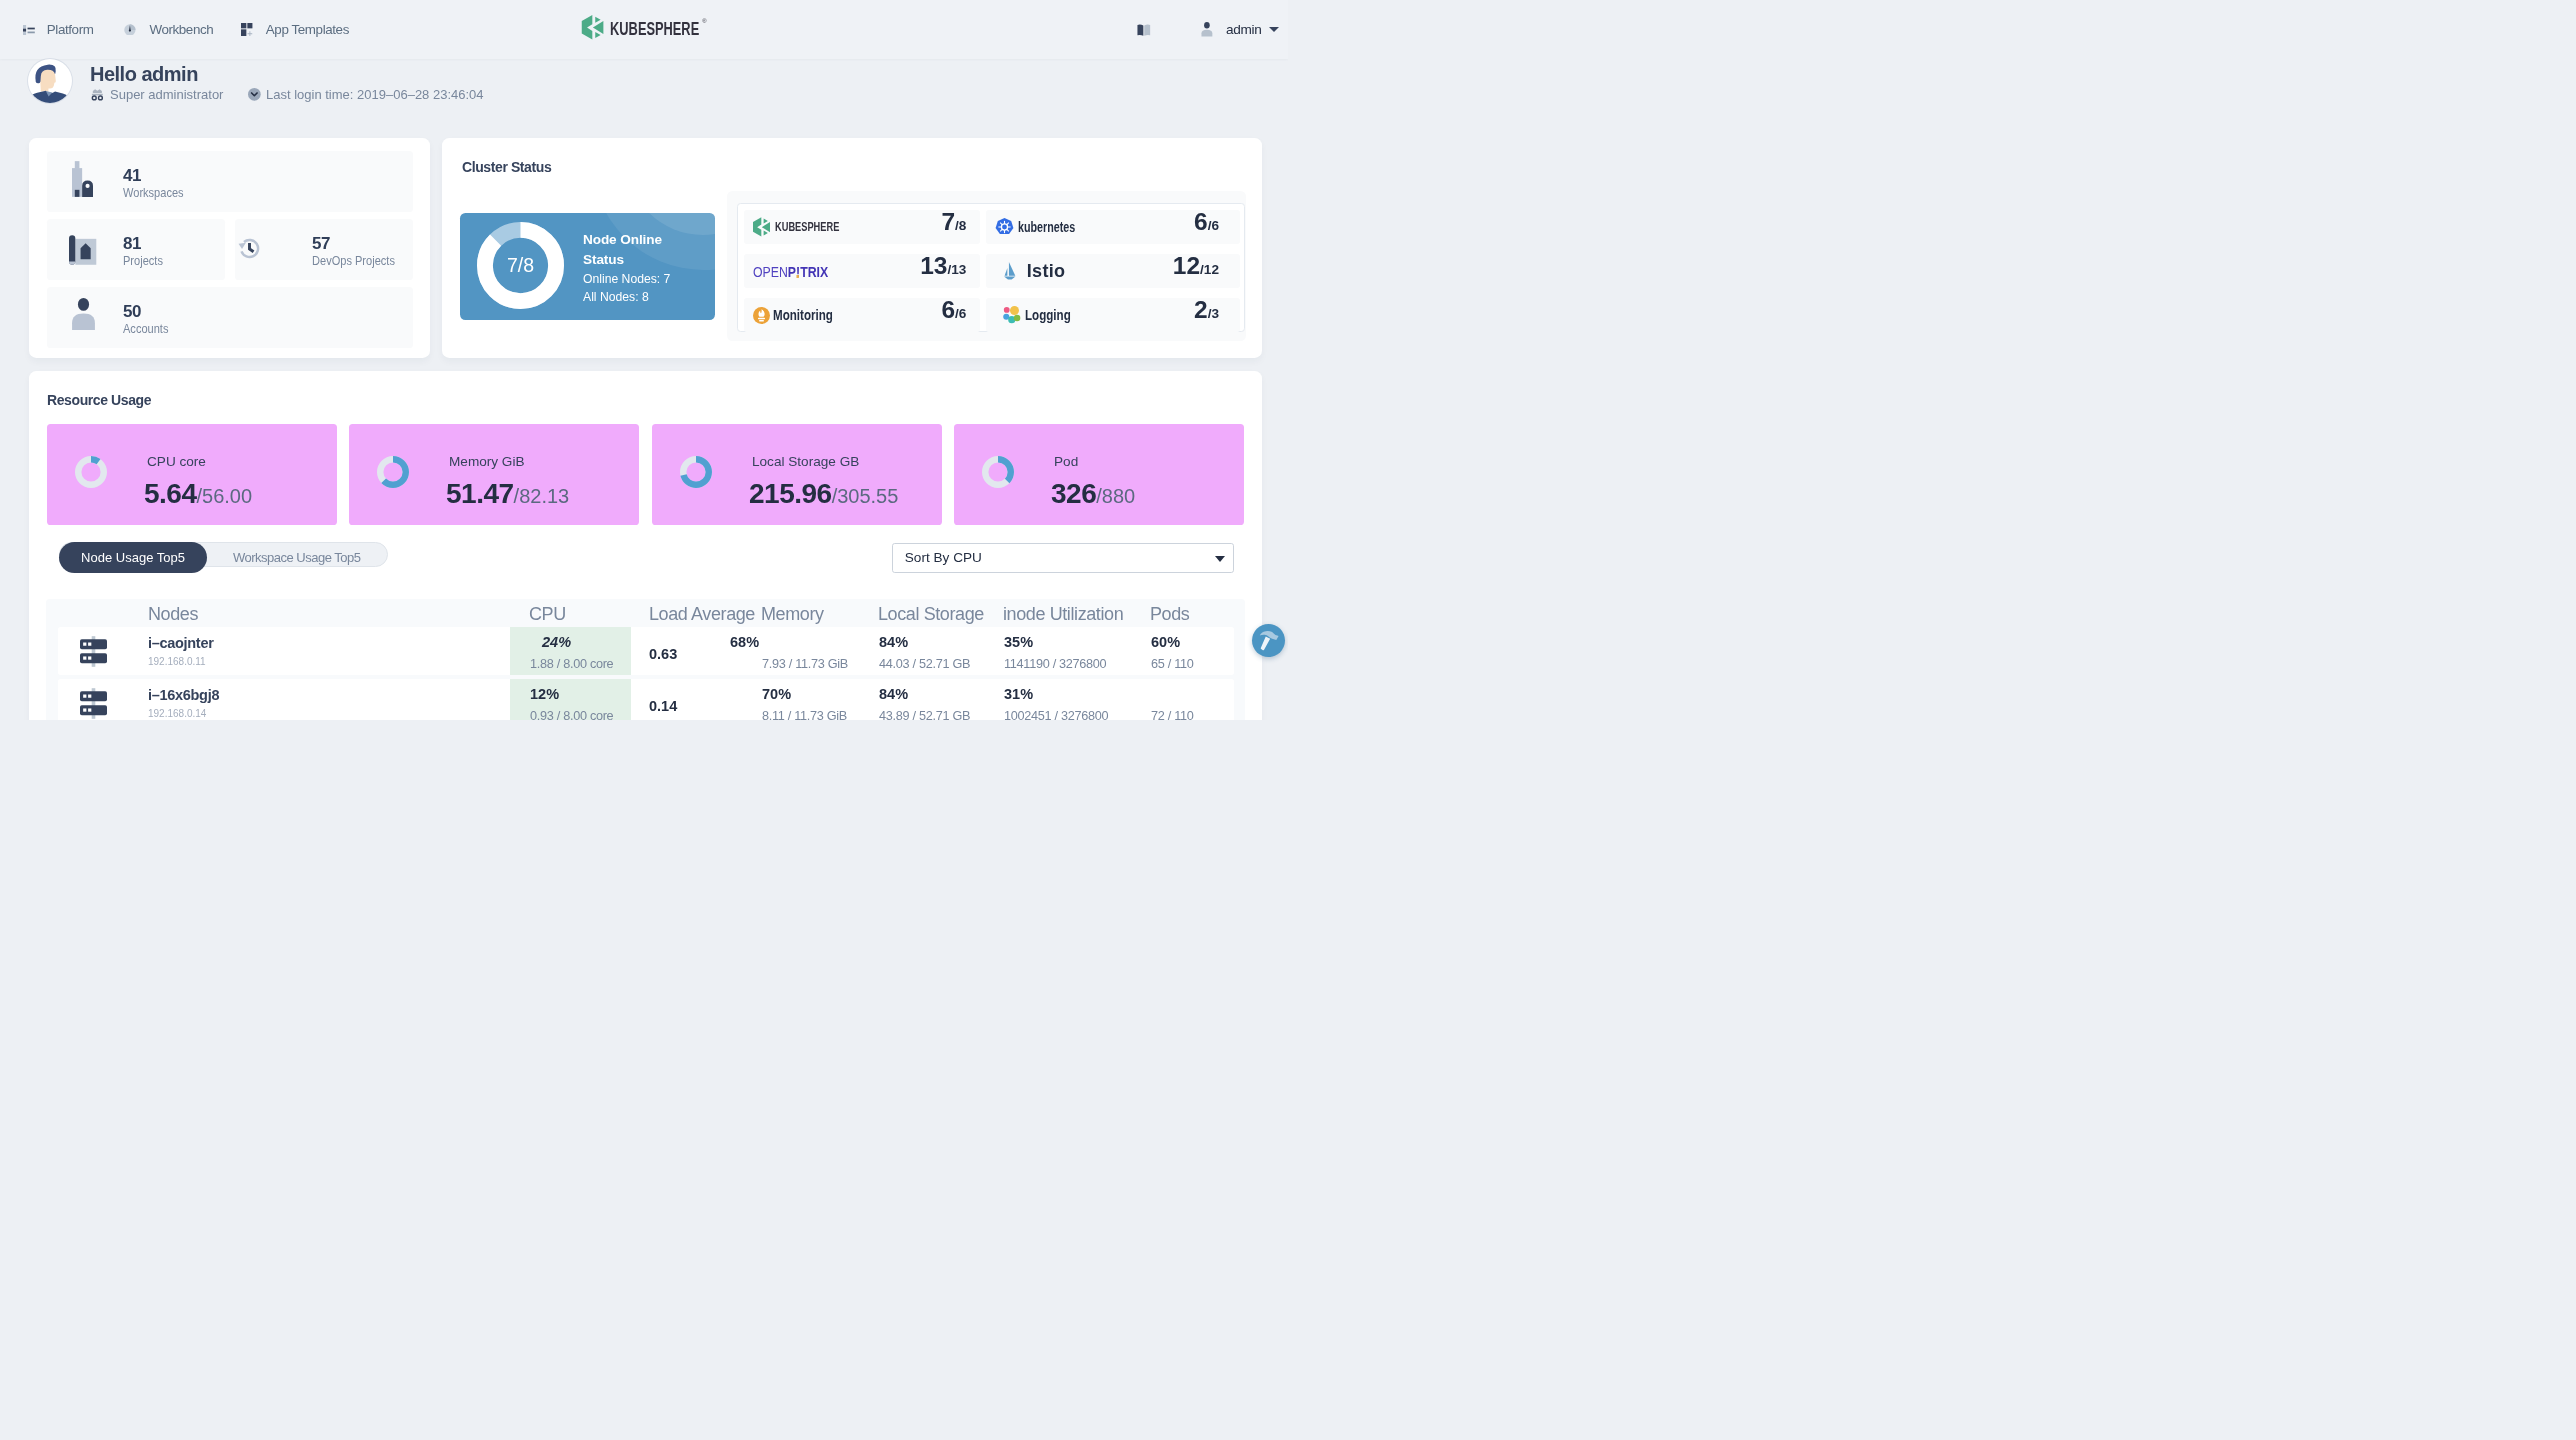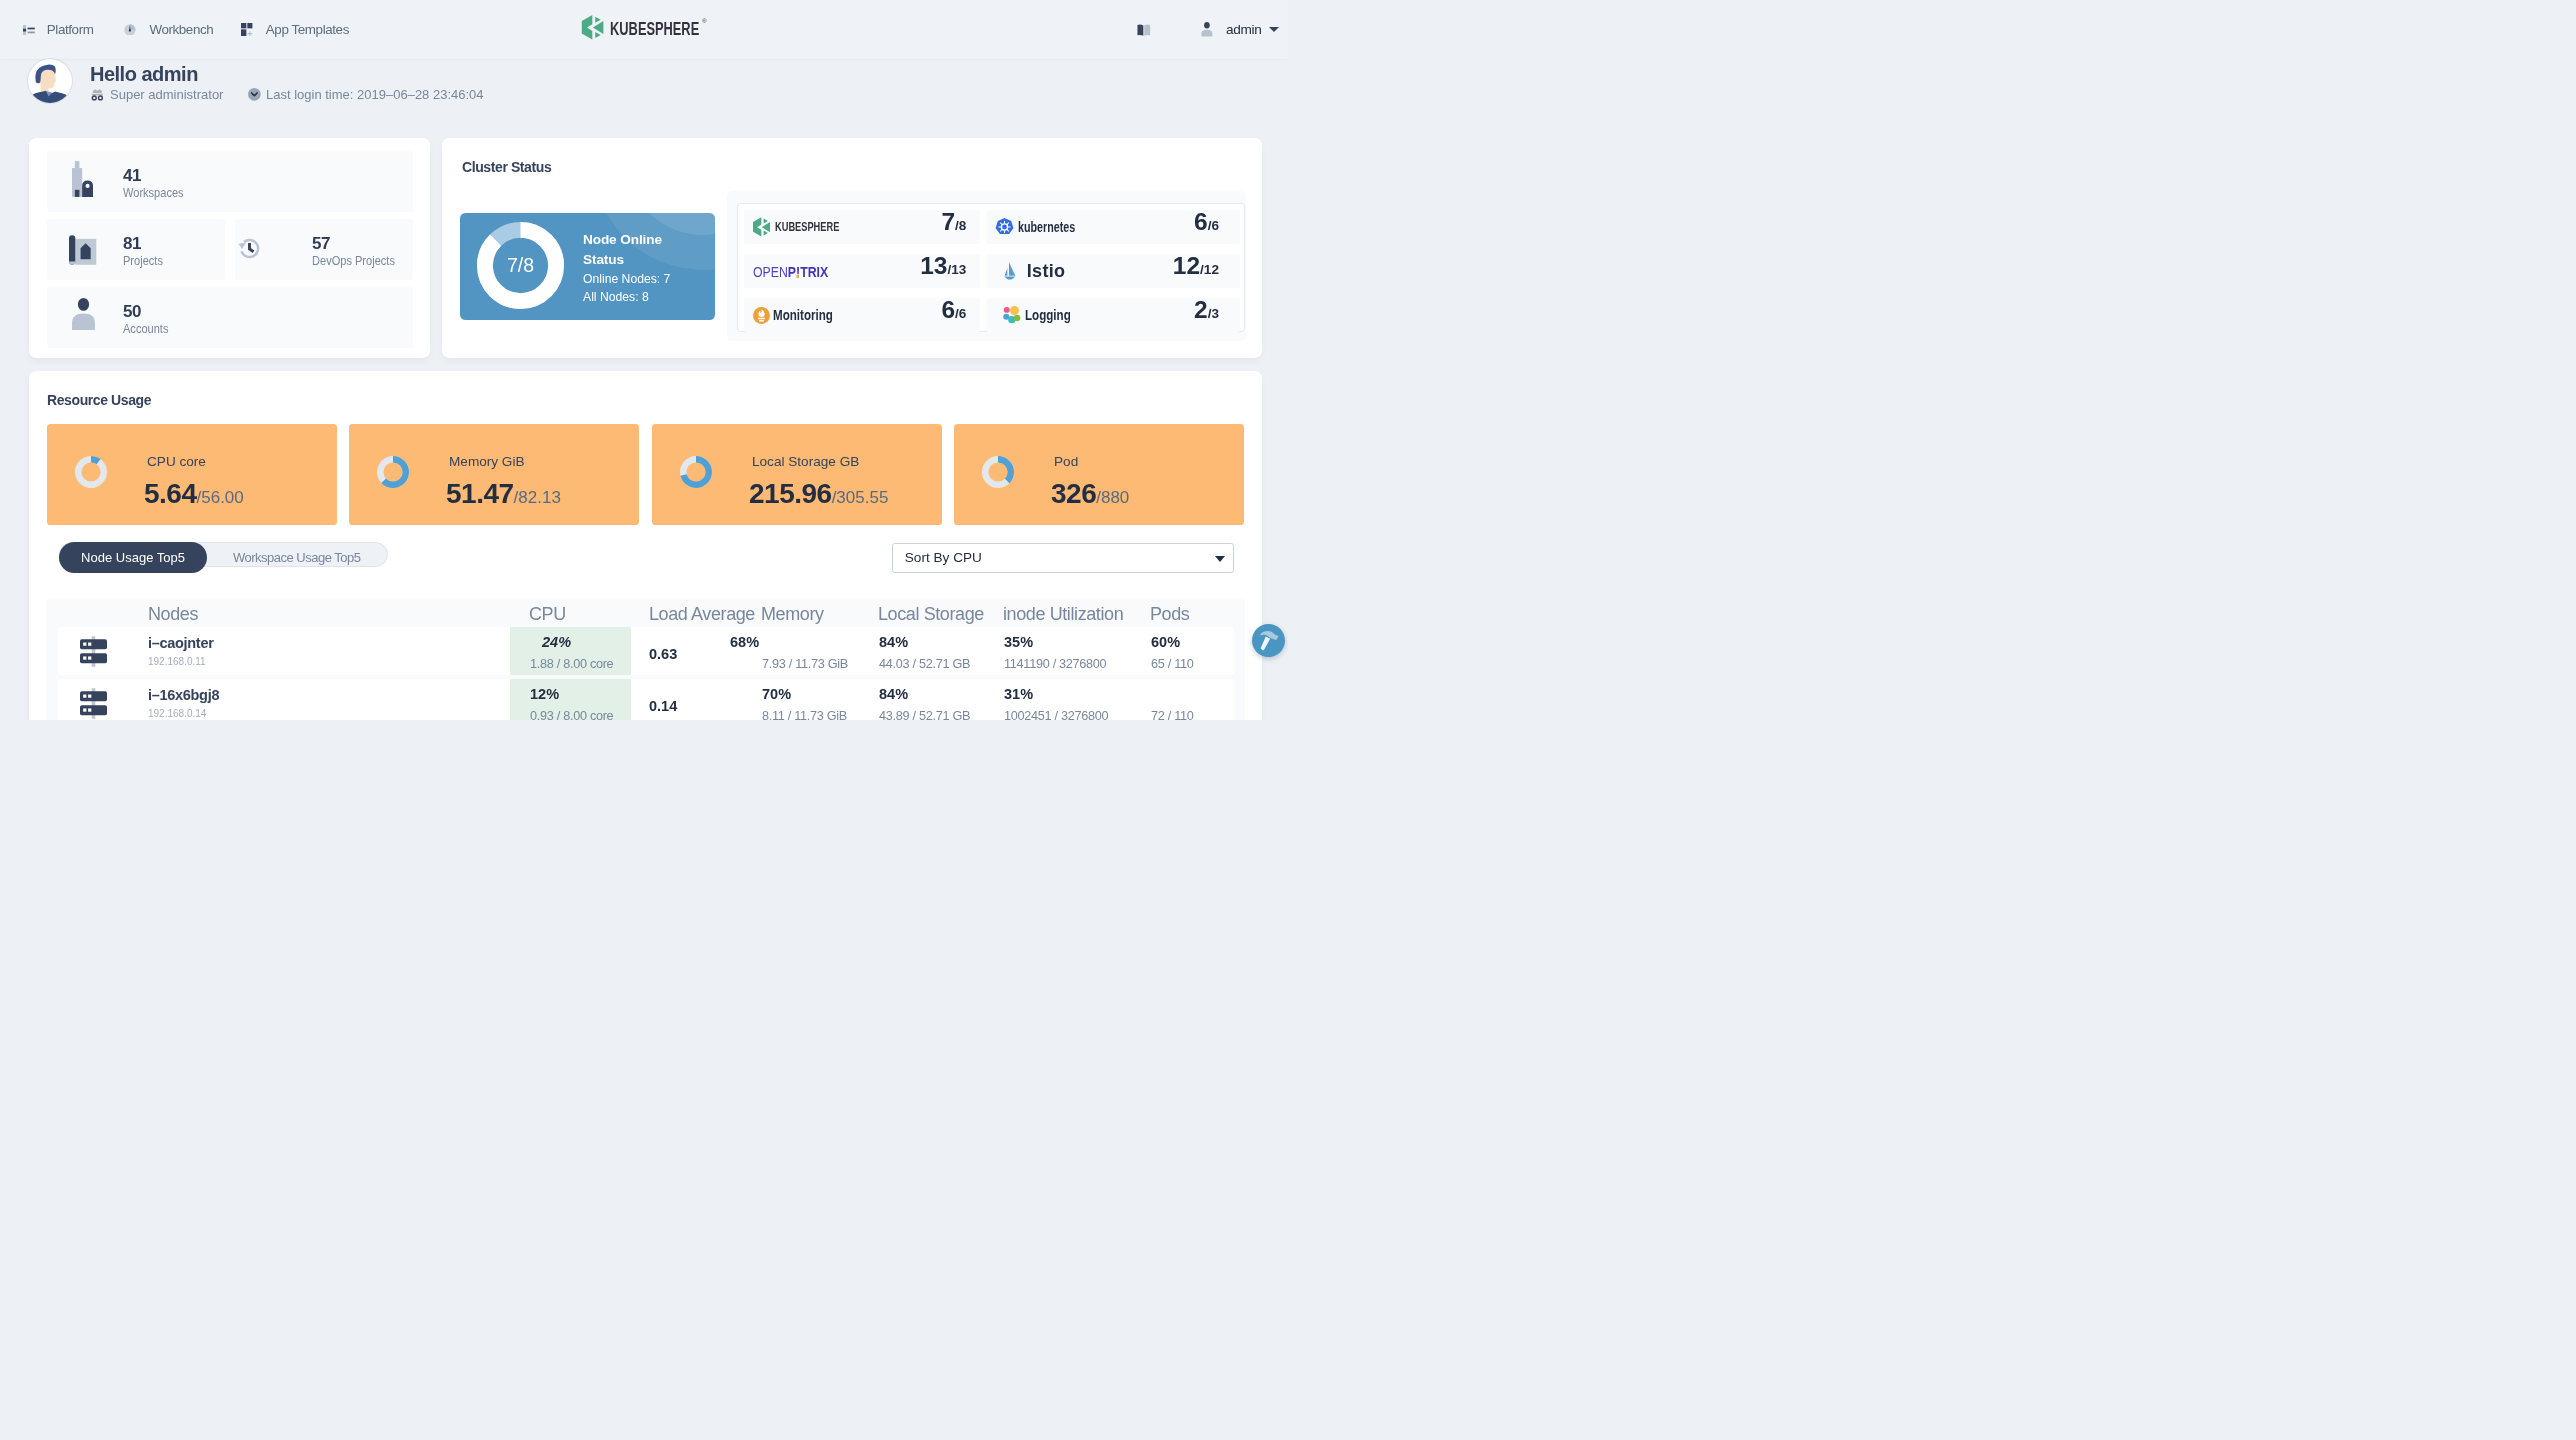--- a/index.html
+++ b/index.html
@@ -36,25 +36,25 @@
 
 #graypanel { position:absolute; left:727px; top:191px; width:519px; height:150px; background:#f9fafb; border-radius:5.4px; }
 #whitebox { position:absolute; left:737px; top:203px; width:508px; height:129px; background:#fff; border:0.9px solid #e5eaf0; border-radius:3.6px; }
 .crow { position:absolute; height:34px; background:#f9fafb; border-radius:2.7px; }
 .crow .logo { position:absolute; left:9px; top:0; height:34px; display:flex; align-items:center; }
 .cnum { position:absolute; right:13.6px; top:0; height:34px; display:flex; align-items:baseline; justify-content:flex-end; }
 .cnum .big { font-size:24.5px; font-weight:bold; color:#242e42; line-height:23px; }
 .cnum .small { font-size:13.6px; font-weight:bold; color:#242e42; }
 
 
-.rpanel { position:absolute; top:424px; width:290px; height:101px; background:#fdba74; border-radius:3.6px; }
+.rpanel { position:absolute; top:424px; width:290px; height:101px; background:#f0abfc; border-radius:3.6px; }
 .rpanel .lbl { position:absolute; left:100px; top:30px; font-size:13.6px; color:#36435c; }
 .rpanel .val { position:absolute; left:97px; top:54px; }
 .rpanel .val b { font-size:28px; font-weight:bold; color:#242e42; letter-spacing:-0.5px; }
-.rpanel .val span { font-size:17px; color:#5b6980; }
+.rpanel .val span { font-size:20px; color:#5b6980; }
 .rpanel svg { position:absolute; left:28px; top:32px; }
 
 
 #tabs { position:absolute; left:59px; top:542px; height:25px; border:0.9px solid #dfe4ea; background:#eef1f5; border-radius:15.4px; display:flex; }
 #tab1 { height:31px; margin:-0.9px 0 0 -0.9px; padding:0 22px; border-radius:15.4px; background:#36435c; color:#fff; font-size:13px; display:flex; align-items:center; }
 #tab2 { height:29px; padding:0 26px; color:#79879c; font-size:13px; letter-spacing:-0.5px; display:flex; align-items:center; }
 #sel { position:absolute; left:892px; top:543px; width:342px; height:30px; background:#fff; border:0.9px solid #ccd3dc; border-radius:2.7px; }
 #sel .t { position:absolute; left:11.8px; top:6.3px; font-size:13.6px; color:#242e42; }
 #sel .caret { position:absolute; right:8.2px; top:12.2px; width:0; height:0; border-left:5.4px solid transparent; border-right:5.4px solid transparent; border-top:6.3px solid #242e42; }
 

